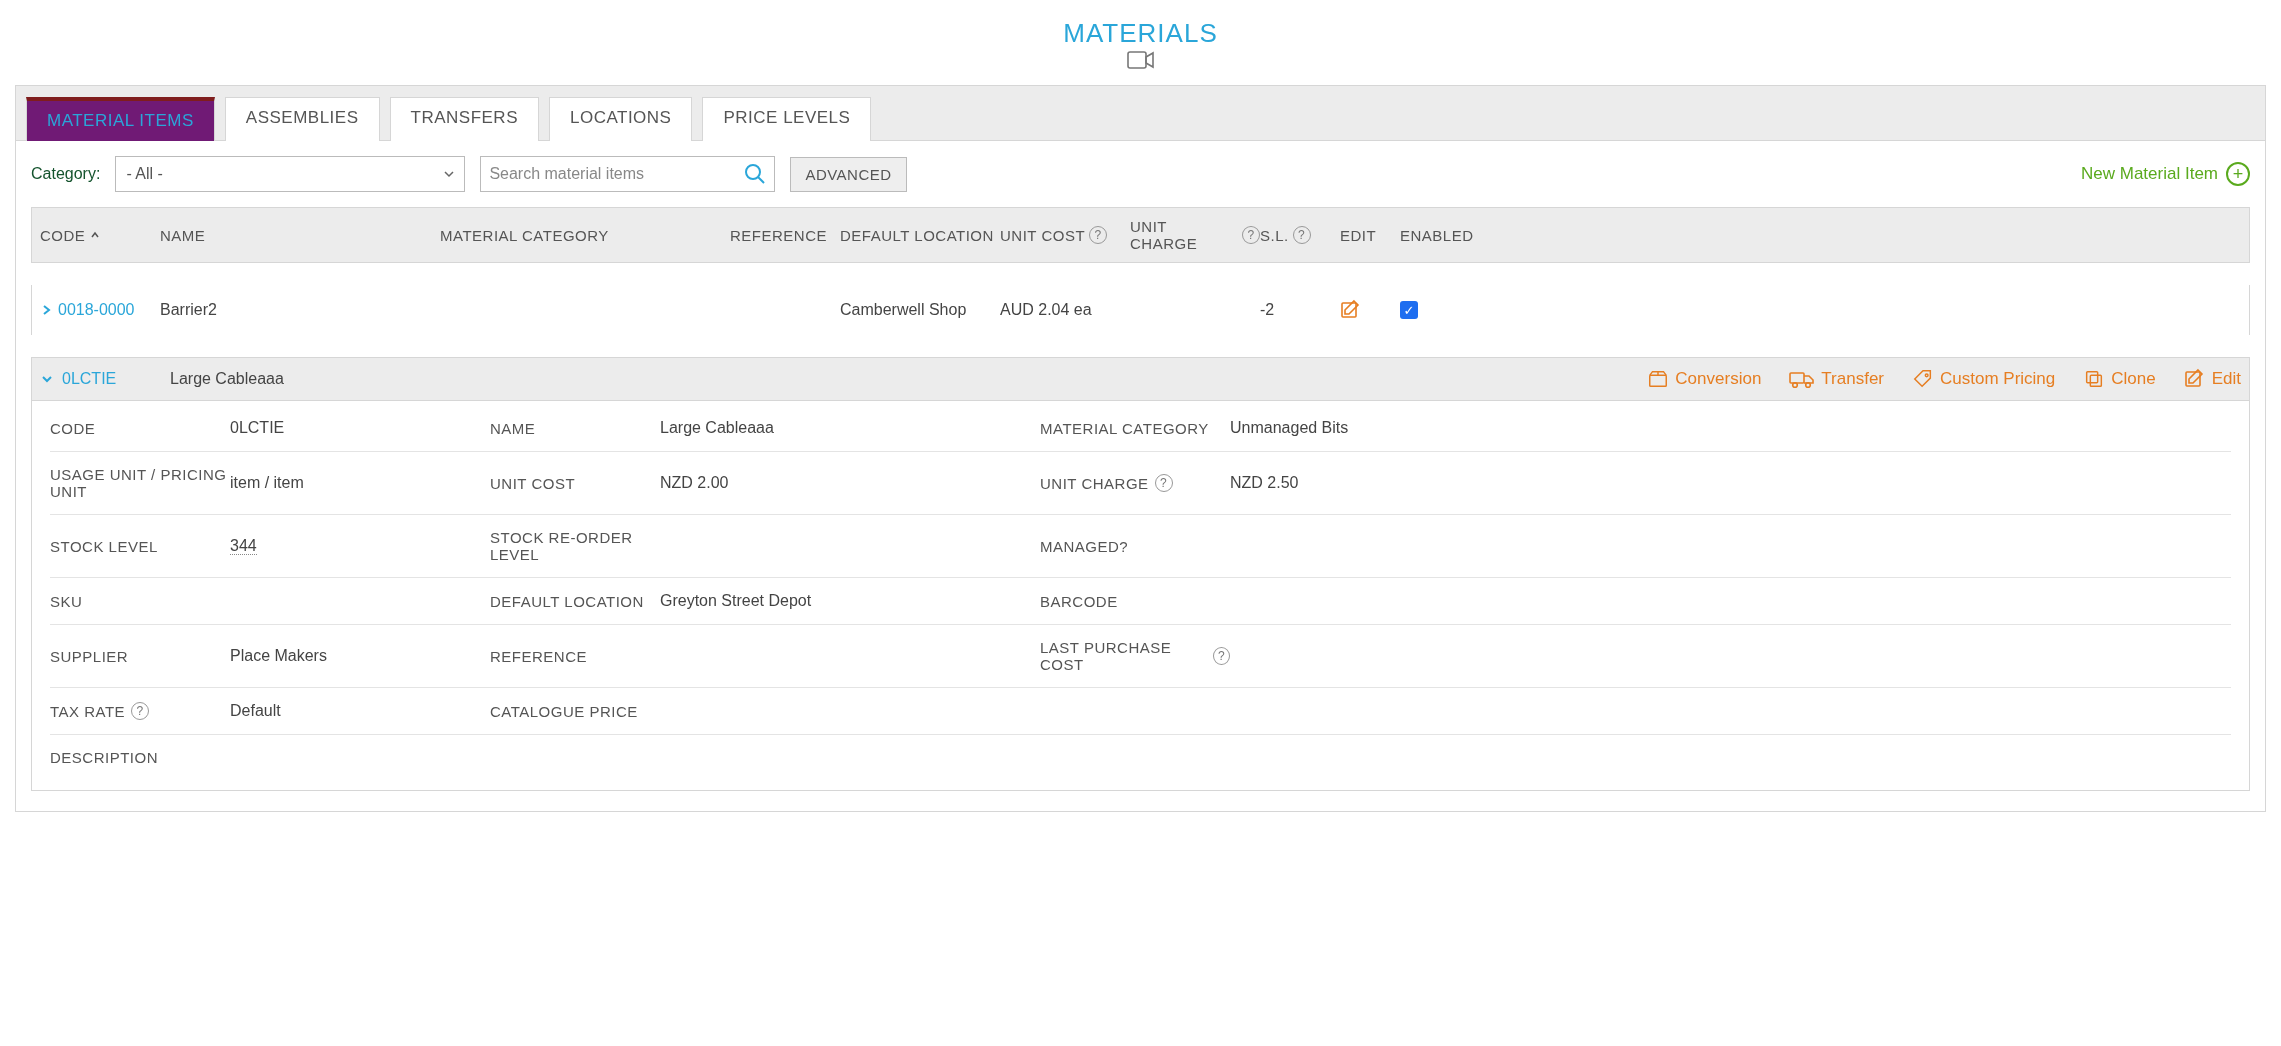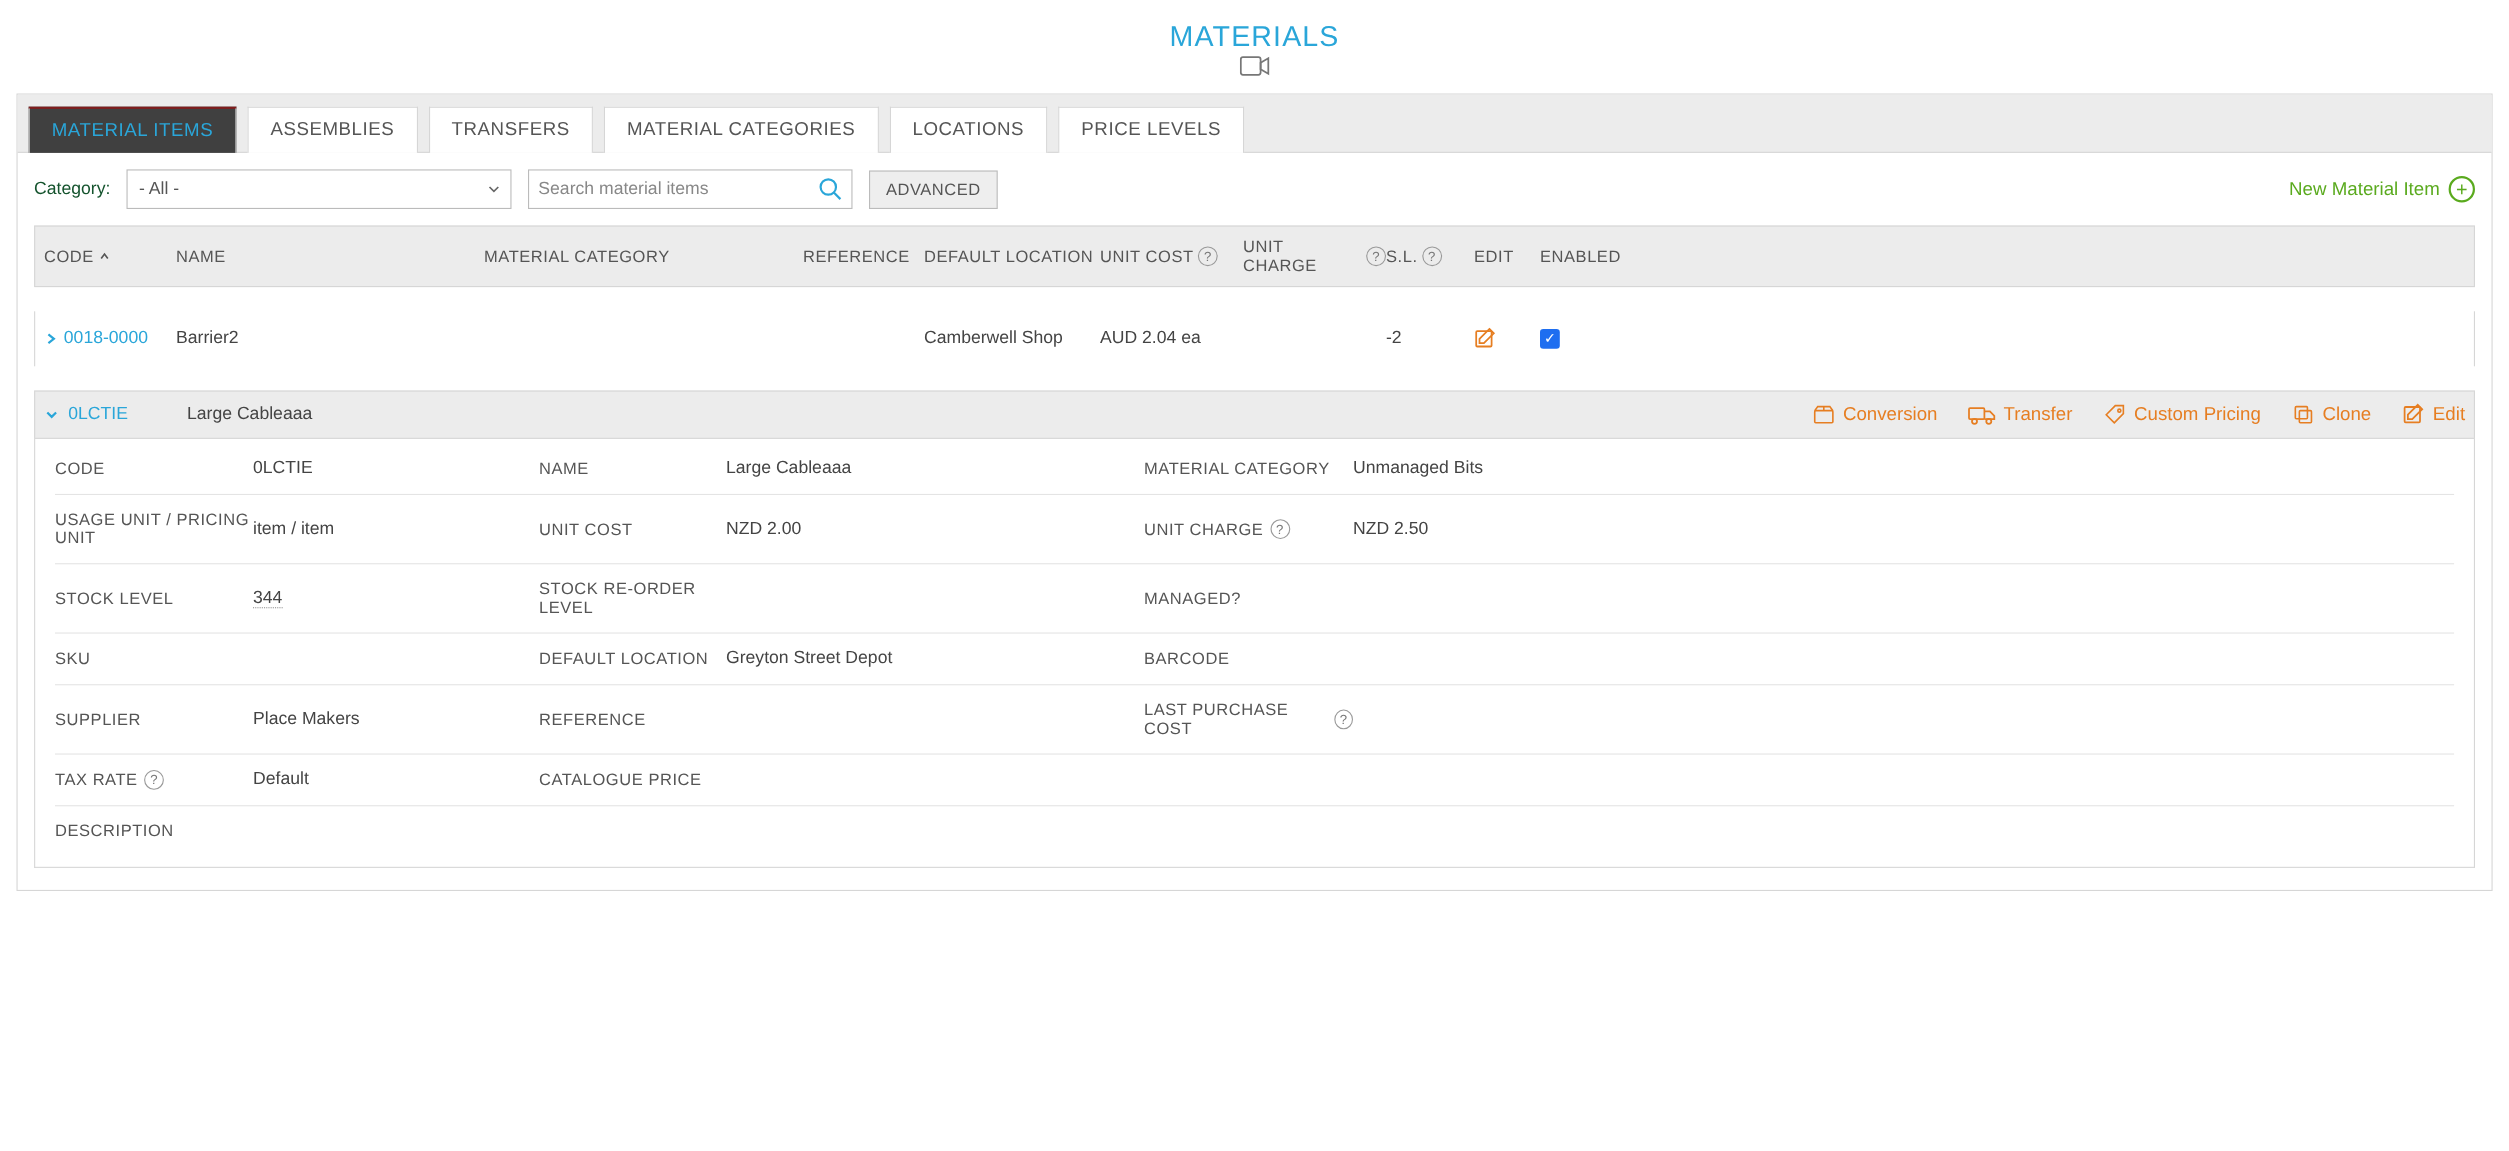--- a/index.html
+++ b/index.html
@@ -42,22 +42,22 @@
     padding: 10px 20px;
     font-size: 17px;
     letter-spacing: 0.5px;
     color: #555;
     cursor: pointer;
     position: relative;
     top: 1px;
   }
   .tab.active {
     color: #2aa6d9;
-    border-top: 2px solid #7f1d1d;
-    background: #404040;
+    border-top: 4px solid #7f1d1d;
+    background: #701a75;
   }
 
   .toolbar {
     display: flex;
     align-items: center;
     padding: 15px 15px 15px 15px;
     gap: 15px;
   }
   .toolbar .label { color: #14532d; font-size: 16px; }
   .category-select {
@@ -190,21 +190,20 @@
       <path d="M19 8 L26 4 V18 L19 14 Z"></path>
     </svg>
   </div>
 </div>
 
 <div class="main-panel">
   <div class="tab-bar">
     <div class="tab active">MATERIAL ITEMS</div>
     <div class="tab">ASSEMBLIES</div>
     <div class="tab">TRANSFERS</div>
-    <div class="tab">MATERIAL CATEGORIES</div>
     <div class="tab">LOCATIONS</div>
     <div class="tab">PRICE LEVELS</div>
   </div>
 
   <div class="toolbar">
     <span class="label">Category:</span>
     <div class="category-select">
       <span>- All -</span>
       <span class="chev">
         <svg width="14" height="14" viewBox="0 0 14 14" fill="none" stroke="currentColor" stroke-width="1.5">

